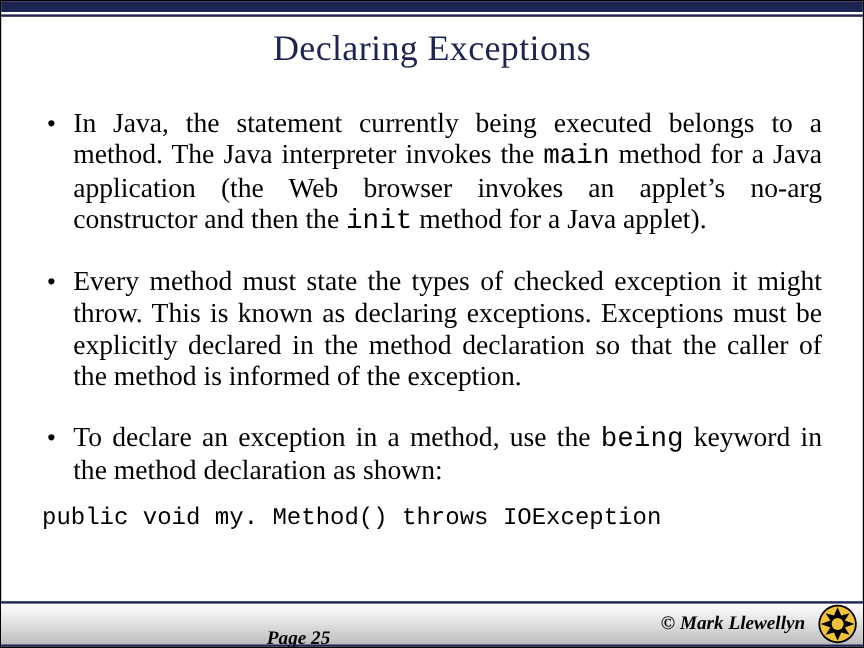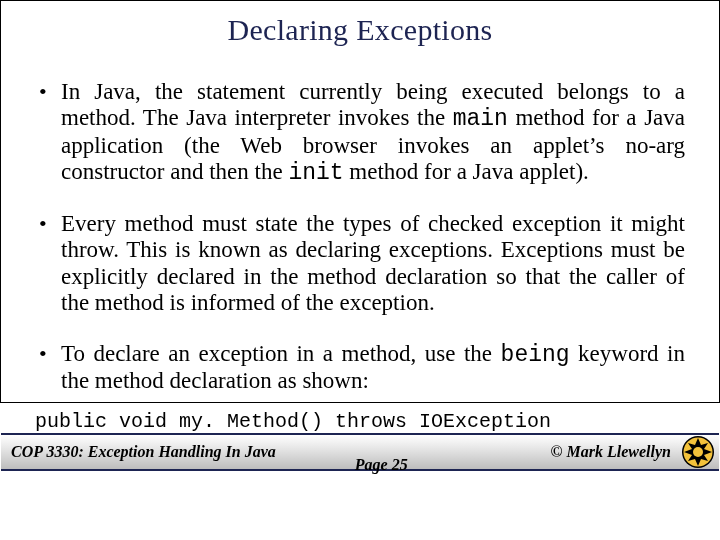--- a/index.html
+++ b/index.html
@@ -1,18 +1,18 @@
 <!DOCTYPE html>
 <html><head>
 <meta charset="utf-8">
 <style>
   * { margin: 0; padding: 0; box-sizing: border-box; }
   html, body { width: 720px; height: 540px; overflow: hidden; font-family: "Times New Roman", Times, serif; }
   .slide {
-    width: 720px; height: 403px;
+    width: 720px; height: 540px;
     background: #fff;
     border: 1px solid #000;
     position: relative;
     display: flex; flex-direction: column;
   }
   .topbar { height: 9px; background: #1d2452; width: 100%; }
   .midrule { height: 2px; background: #1d2452; width: 100%; margin-top: 2px; }
   .title {
     text-align: center;
     color: #1d2452;
@@ -90,21 +90,20 @@
       </li>
       <li>Every method must state the types of checked exception it might throw.  This is known as declaring exceptions.  Exceptions must be explicitly declared in the method declaration so that the caller of the method is informed of the exception.</li>
       <li>
         <span>To declare an exception in a method, use the </span><span class="mono">being</span><span> keyword in the method declaration as shown:</span>
       </li>
     </ul>
     <div class="codeblock">public void my. Method() throws IOException</div>
   </div>
 
   <div class="footer">
-    <span class="course">COP 3330:  Exception Handling In Java</span>
     <span class="spacer1"></span>
     <span class="page">Page 25</span>
     <span class="spacer2"></span>
     <span class="author">© Mark Llewellyn</span>
     <svg class="logo" viewBox="0 0 34 34">
       <circle cx="17" cy="17" r="16" fill="#000"></circle>
       <circle cx="17" cy="17" r="14.5" fill="#f3c23b"></circle>
       <path d="M17 3 L20 10 L27 8 L23 14 L31 17 L23 20 L27 26 L20 24 L17 31 L14 24 L7 26 L11 20 L3 17 L11 14 L7 8 L14 10 Z" fill="#000"></path>
       <circle cx="17" cy="17" r="5" fill="#f3c23b"></circle>
     </svg>

